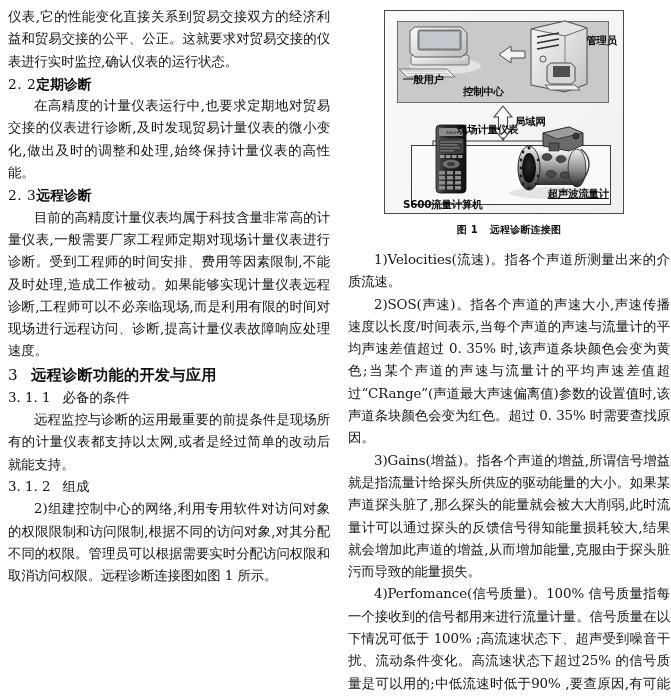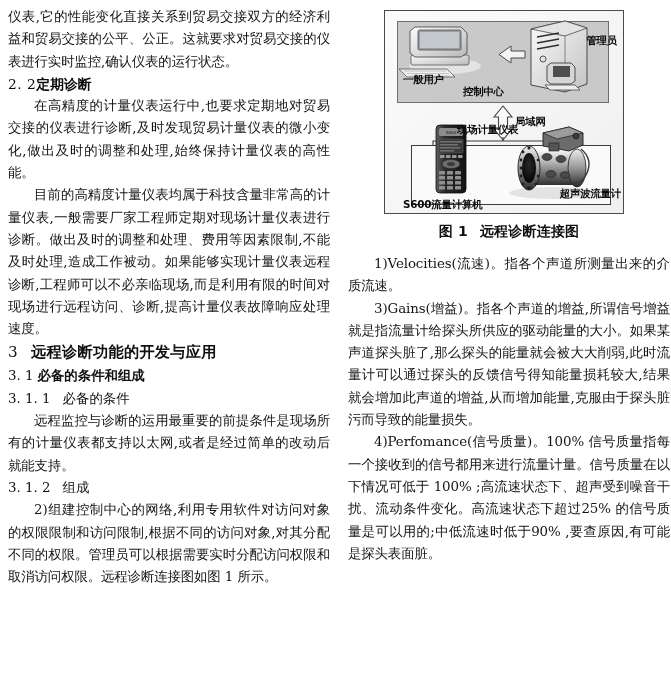--- a/index.html
+++ b/index.html
@@ -134,26 +134,26 @@
     white-space: nowrap;
     letter-spacing: -0.2px;
     font-family: "DejaVu Sans", "Liberation Sans", sans-serif;
   }
   .lbl-admin   { right: 6px;  top: 23px; }
   .lbl-user    { left: 18px;  top: 62px; }
   .lbl-center  { left: 78px;  top: 74px; }
   .lbl-lan     { left: 130px; top: 104px; }
   .lbl-field   { left: 72px;  top: 112px; }
   .lbl-s600    { left: 18px;  top: 187px; }
-  .lbl-usm     { right: 2px; top: 176px; }
+  .lbl-usm     { right: 14px; top: 176px; text-decoration: underline; }
 
   .fig-caption {
     margin: 9px 0 0 0;
     text-align: center;
-    font-size: 14px;
+    font-size: 10px;
     font-weight: bold;
     letter-spacing: 0.2px;
     font-family: "DejaVu Sans", "Liberation Sans", sans-serif;
   }
   .fig-caption .cap-num { margin-right: 12px; }
 
   svg { display:block; }
 </style>
 </head>
 <body>
@@ -163,30 +163,30 @@
   <div class="col col-left">
 
     <p class="body">仪表,它的性能变化直接关系到贸易交接双方的经济利益和贸易交接的公平、公正。这就要求对贸易交接的仪表进行实时监控,确认仪表的运行状态。</p>
 
     <h2 class="sec">
       <span class="num">2. 2</span><span>定期诊断</span>
     </h2>
 
     <p class="body indent">在高精度的计量仪表运行中,也要求定期地对贸易交接的仪表进行诊断,及时发现贸易计量仪表的微小变化,做出及时的调整和处理,始终保持计量仪表的高性能。</p>
 
-
-    <p class="body indent">目前的高精度计量仪表均属于科技含量非常高的计量仪表,一般需要厂家工程师定期对现场计量仪表进行诊断。做出及时的调整和处理、费用等因素限制,不能及时处理,造成工作被动。如果能够实现计量仪表远程诊断,工程师可以不必亲临现场,而是利用有限的时间对现场进行远程访问、诊断,提高计量仪表故障响应处理速度。</p>
+    <h2 class="sec">
+      <span class="num">2. 3</span><span>远程诊断</span>
+    </h2>
+
+    <p class="body indent">目前的高精度计量仪表均属于科技含量非常高的计量仪表,一般需要厂家工程师定期对现场计量仪表进行诊断。受到工程师的时间安排、费用等因素限制,不能及时处理,造成工作被动。如果能够实现计量仪表远程诊断,工程师可以不必亲临现场,而是利用有限的时间对现场进行远程访问、诊断,提高计量仪表故障响应处理速度。</p>
 
     <h1 class="sec-big">
       <span class="num">3</span><span>远程诊断功能的开发与应用</span>
     </h1>
 
-    <h3 class="sub">
-      <span class="num">3. 1</span><span>必备的条件和组成</span>
-    </h3>
 
     <h4 class="subsub">
       <span class="num">3. 1. 1</span><span class="lbl-t">必备的条件</span>
     </h4>
 
     <p class="body indent">远程监控与诊断的运用最重要的前提条件是现场所有的计量仪表都支持以太网,或者是经过简单的改动后就能支持。</p>
 
     <h4 class="subsub">
       <span class="num">3. 1. 2</span><span>组成</span>
     </h4>
@@ -388,19 +388,20 @@
         <div class="lbl lbl-usm">超声波流量计</div>
       </div>
 
       <div class="fig-caption">
         <span class="cap-num">图 1</span><span>远程诊断连接图</span>
       </div>
     </div>
 
     <p class="body indent" style="margin-top:12px;">1)Velocities(流速)。指各个声道所测量出来的介质流速。</p>
 
+    <p class="body indent">2)SOS(声速)。指各个声道的声速大小,声速传播速度以长度/时间表示,当每个声道的声速与流量计的平均声速差值超过 0. 35% 时,该声道条块颜色会变为黄色;当某个声道的声速与流量计的平均声速差值超过“CRange”(声道最大声速偏离值)参数的设置值时,该声道条块颜色会变为红色。超过 0. 35% 时需要查找原因。</p>
 
     <p class="body indent">3)Gains(增益)。指各个声道的增益,所谓信号增益就是指流量计给探头所供应的驱动能量的大小。如果某声道探头脏了,那么探头的能量就会被大大削弱,此时流量计可以通过探头的反馈信号得知能量损耗较大,结果就会增加此声道的增益,从而增加能量,克服由于探头脏污而导致的能量损失。</p>
 
     <p class="body indent">4)Perfomance(信号质量)。100% 信号质量指每一个接收到的信号都用来进行流量计量。信号质量在以下情况可低于 100% ;高流速状态下、超声受到噪音干扰、流动条件变化。高流速状态下超过25% 的信号质量是可以用的;中低流速时低于90% ,要查原因,有可能是探头表面脏。</p>
   </div>
 
 </div>
 
 </body></html>

